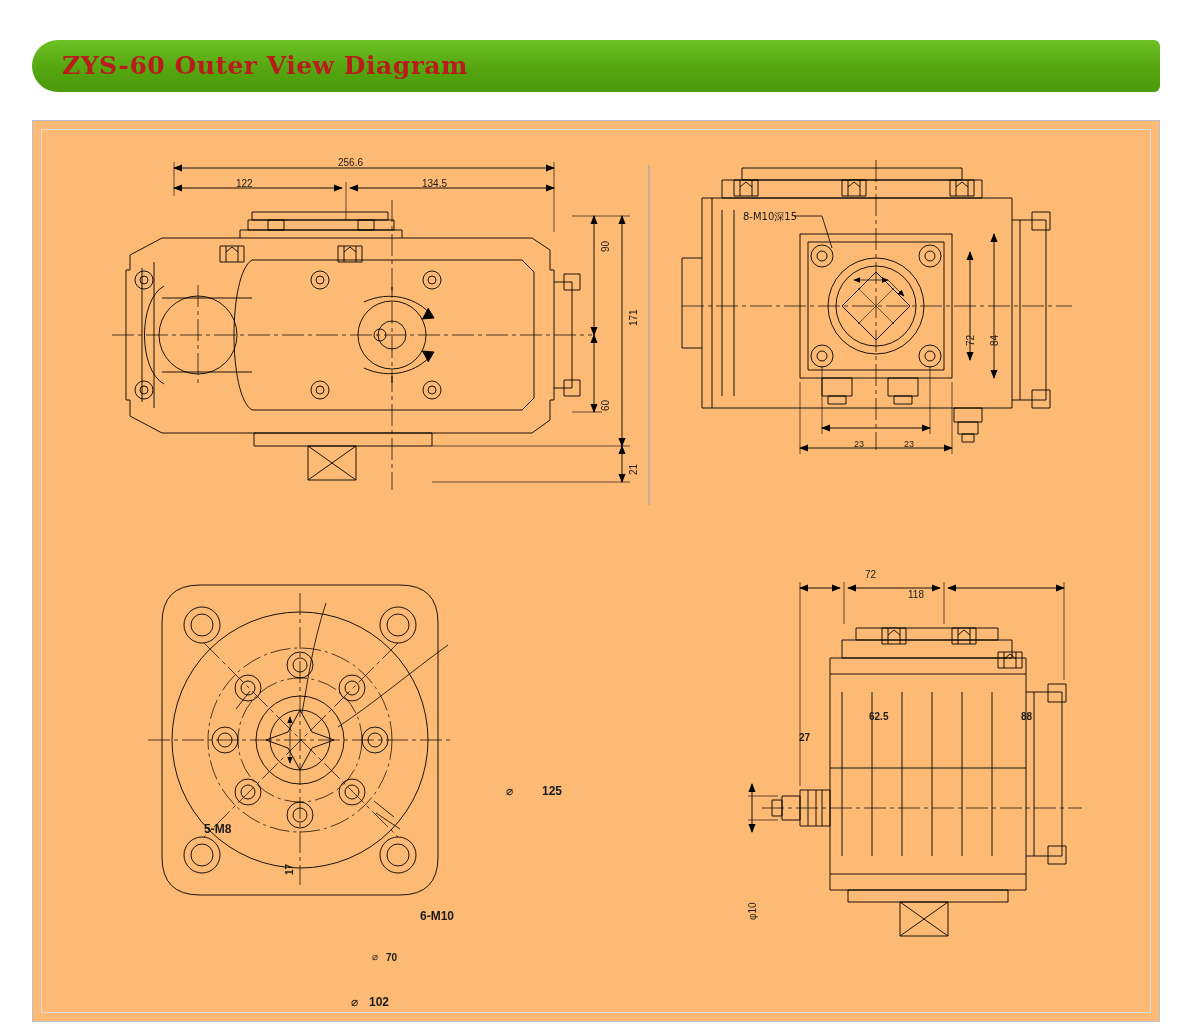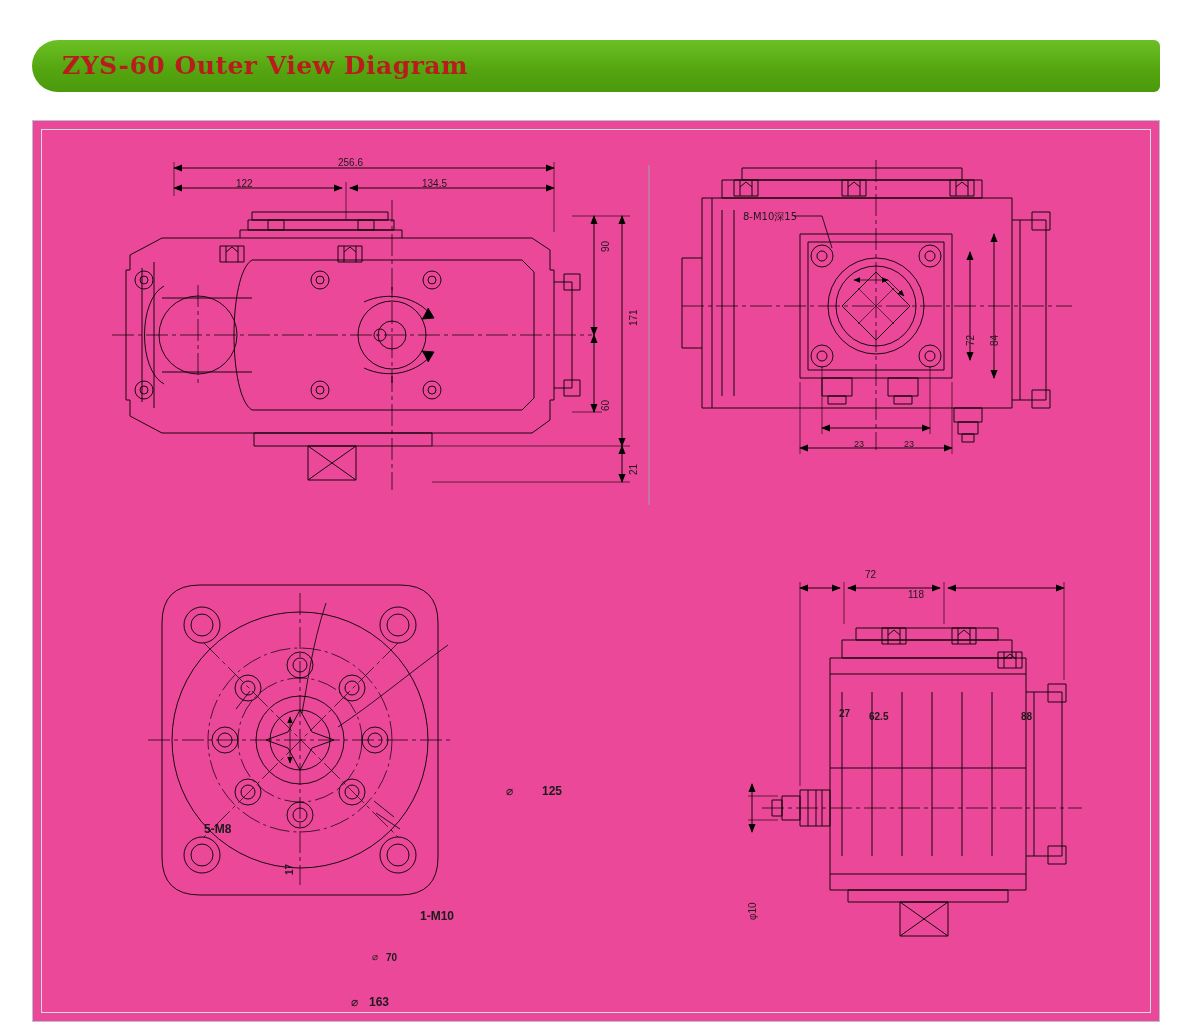--- a/index.html
+++ b/index.html
@@ -38,21 +38,21 @@
     white-space: nowrap;
   }
   
   #diagram-frame {
     position: absolute;
     left: 32px;
     top: 120px;
     width: 1126px;
     height: 900px;
     border: 1px solid #b9c2cc;
-    background: #ec4899;
+    background: #fdba74;
   }
   #diagram-inner {
     position: absolute;
     left: 8px;
     top: 8px;
     right: 8px;
     bottom: 8px;
     border: 1px solid #d8dde3;
   }
   #diagram-canvas {
@@ -388,27 +388,27 @@
     <div class="lbl s" style="left:812px; top:310px;">23</div>
     <div class="lbl s" style="left:862px; top:310px;">23</div>
     <div class="lbl rot90" style="left:924px; top:216px;">72</div>
     <div class="lbl rot90" style="left:948px; top:216px;">84</div>
     <div class="lbl" style="left:823px; top:440px;">72</div>
     <div class="lbl" style="left:866px; top:460px;">118</div>
 
     <div class="lbl m b" style="left:500px; top:655px;">125</div>
     <div class="lbl m b" style="left:162px; top:693px;">5-M8</div>
     <div class="lbl rot90 b" style="left:243px; top:745px;">17</div>
-    <div class="lbl m b" style="left:378px; top:780px;">1-M10</div>
+    <div class="lbl m b" style="left:378px; top:780px;">6-M10</div>
     <div class="lbl b" style="left:344px; top:823px;">70</div>
-    <div class="lbl m b" style="left:327px; top:866px;">163</div>
+    <div class="lbl m b" style="left:327px; top:866px;">102</div>
 
     <div class="lbl m" style="left:464px; top:655px;">⌀</div>
     <div class="lbl" style="left:330px; top:822px;">⌀</div>
     <div class="lbl m" style="left:309px; top:866px;">⌀</div>
 
-    <div class="lbl b" style="left:757px; top:579px;margin-left:40px;">27</div>
+    <div class="lbl b" style="left:757px; top:603px;">27</div>
     <div class="lbl b" style="left:827px; top:582px;">62.5</div>
     <div class="lbl b" style="left:955px; top:582px;margin-left:24px;">88</div>
     <div class="lbl rot90" style="left:706px; top:790px;">φ10</div>
 
   </div>
 </div>
 
 </body></html>

